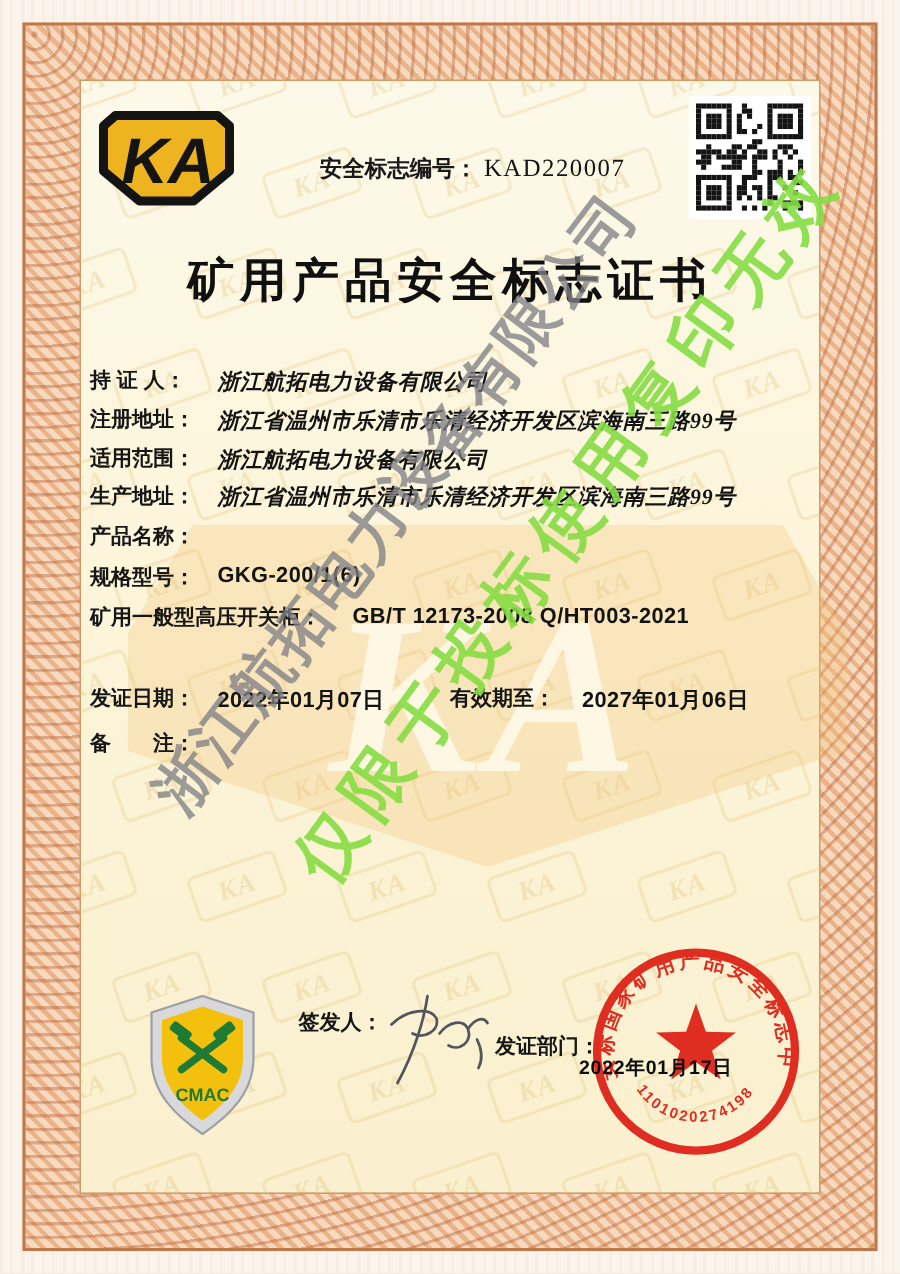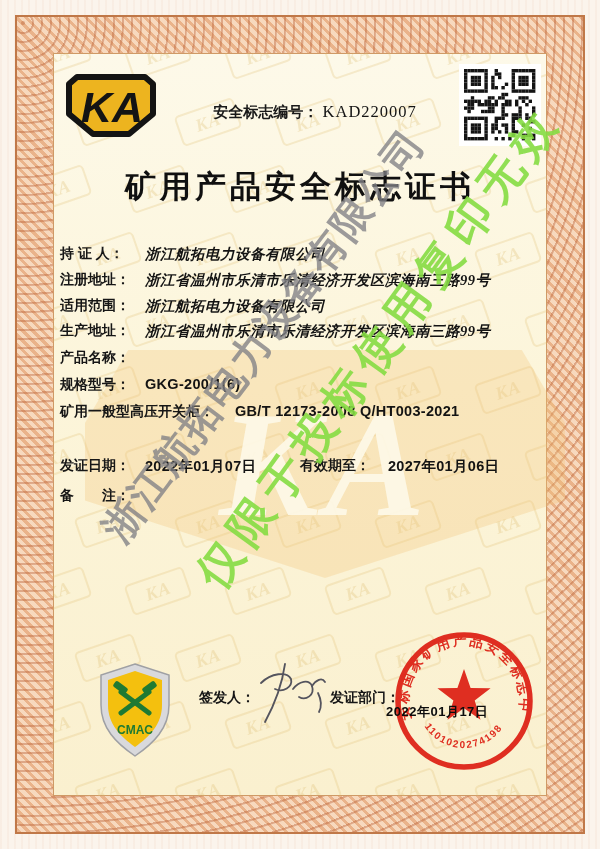--- a/index.html
+++ b/index.html
@@ -63,21 +63,21 @@
     position:absolute;left:57px;top:569px;width:489px;margin:0;
     font:italic 700 14.2px var(--serif);color:#151515;line-height:17px;
     text-indent:2em;text-align:justify;letter-spacing:.2px;
   }
   
   .wm{position:absolute;transform-origin:0 0;white-space:nowrap;pointer-events:none;z-index:6;font-family:var(--serif);font-weight:700;}
   .wm-gray{left:90px;top:520px;transform:rotate(-53deg);font-size:40px;letter-spacing:2px;color:rgba(128,128,133,.78);}
   .wm-green{left:183px;top:565px;transform:rotate(-54deg);font-size:45px;letter-spacing:8px;color:rgba(133,220,66,.90);}
   
   .cmac{position:absolute;left:96px;top:661px;}
-  .signer-label{position:absolute;left:199px;top:689px;font:700 14px var(--sans);color:#161616;}
+  .signer-label{position:absolute;left:199px;top:673px;font:700 14px var(--sans);color:#161616;}
   .signature{position:absolute;left:248px;top:658px;}
   .dept-label{position:absolute;left:330px;top:689px;font:700 14px var(--sans);color:#161616;}
   .seal{position:absolute;left:393px;top:630px;z-index:7;opacity:.93;}
   .seal-date{
     position:absolute;left:386px;top:703px;z-index:8;
     font:700 13px var(--sans);color:#0c0c0c;letter-spacing:.5px;white-space:nowrap;
   }
 </style>
 </head>
 <body>

